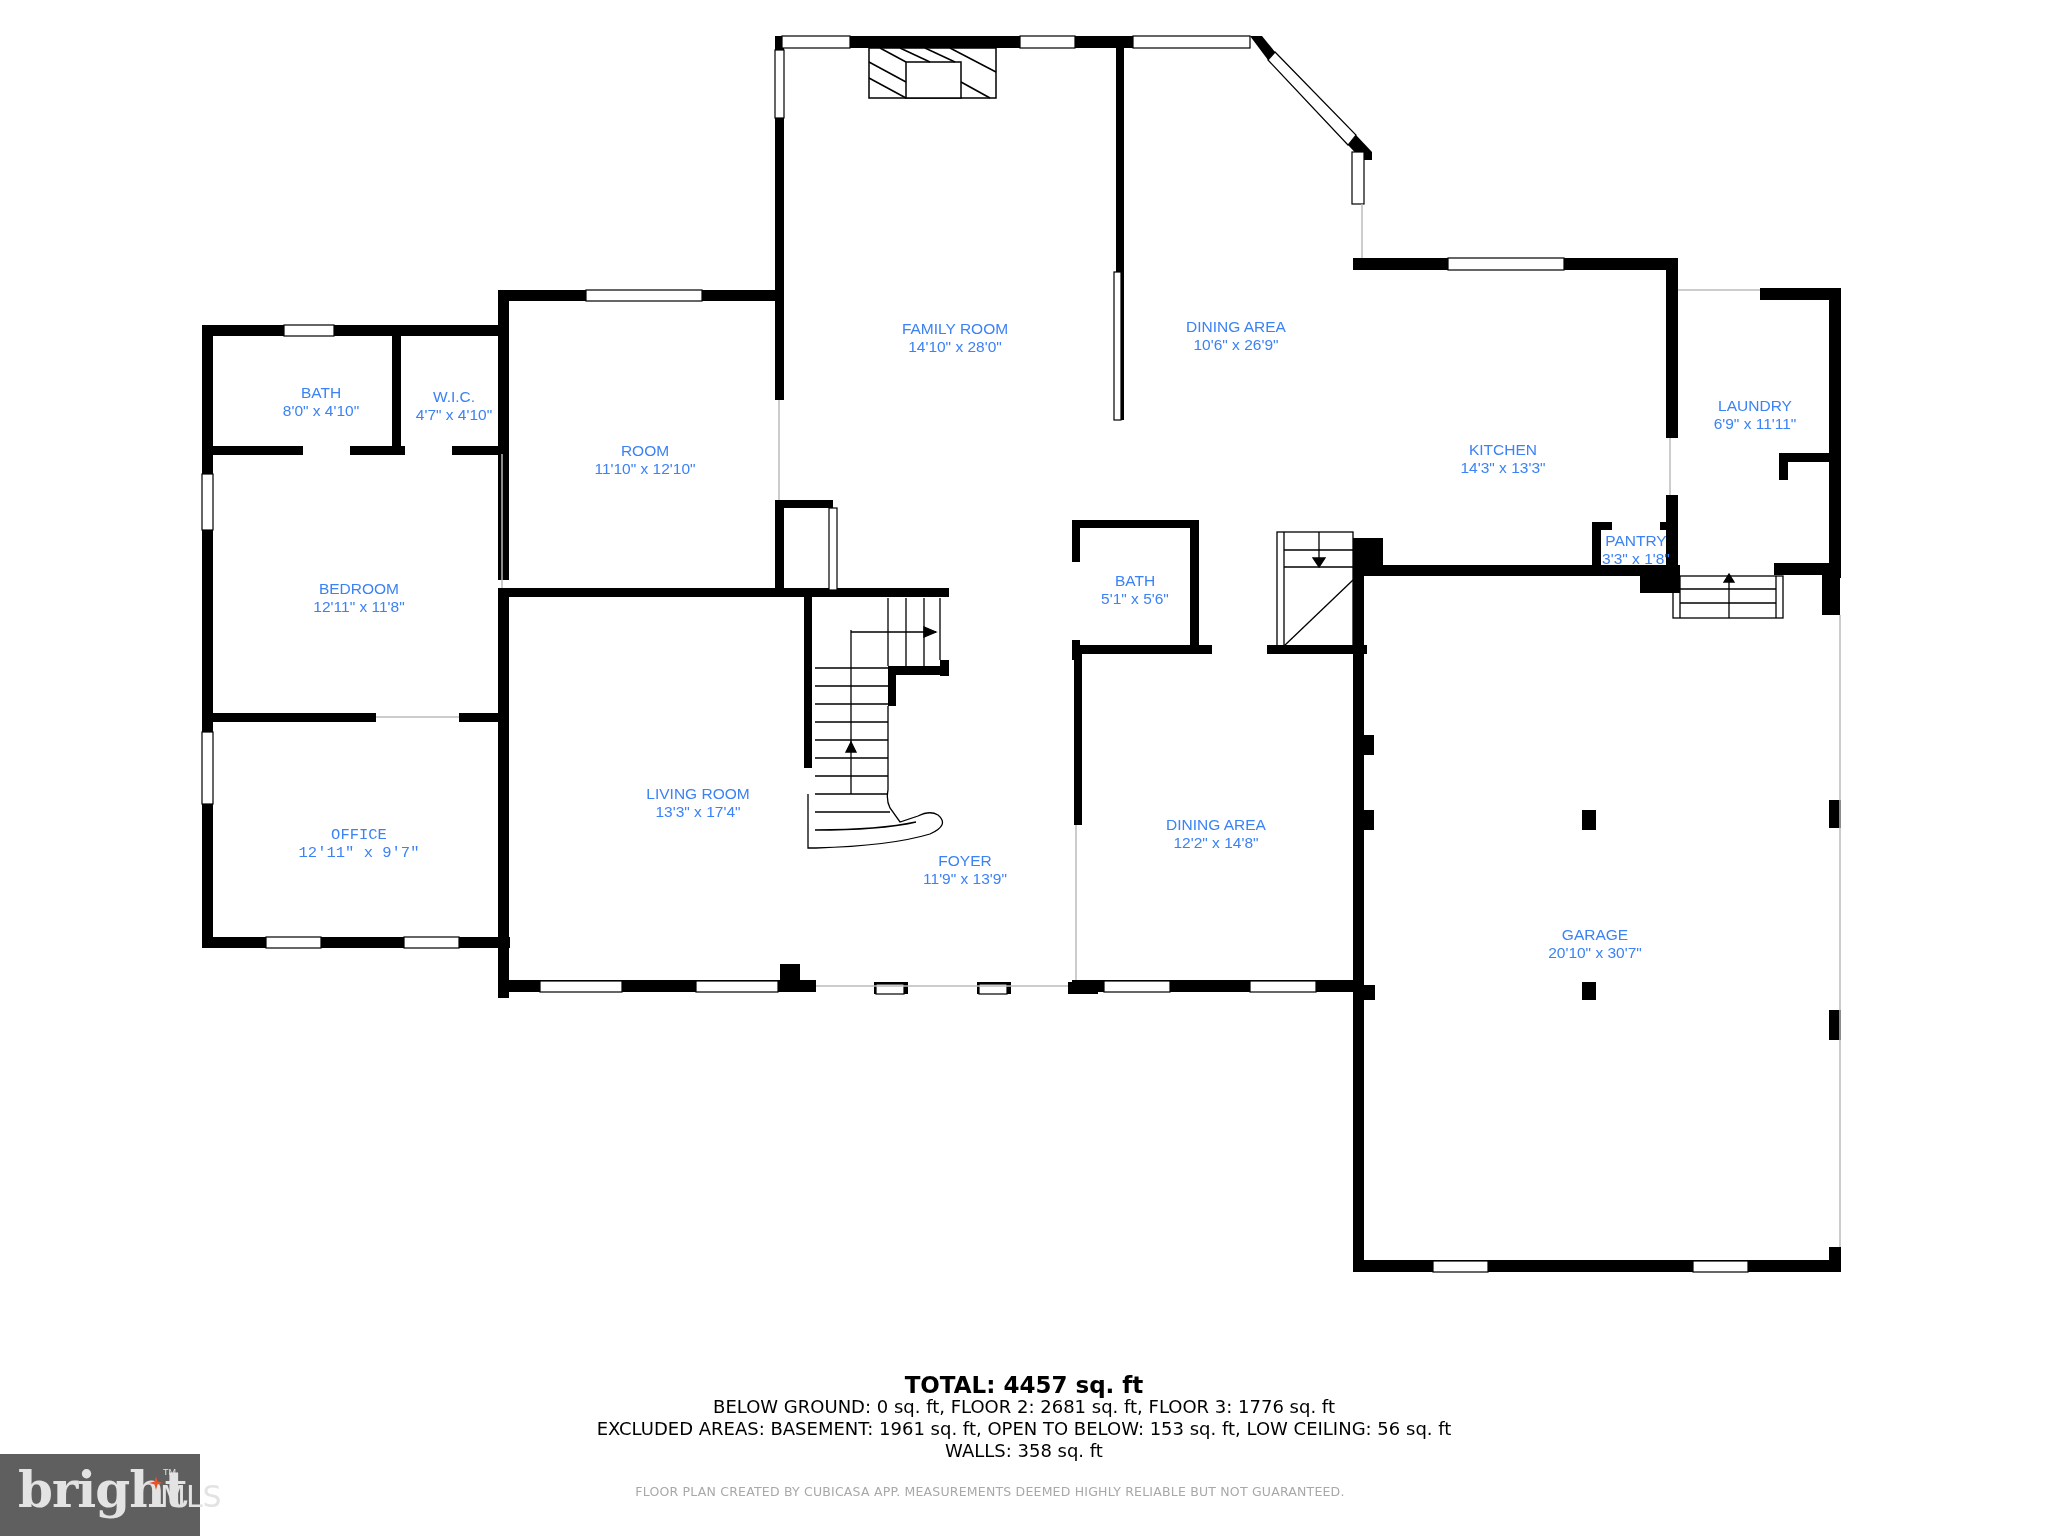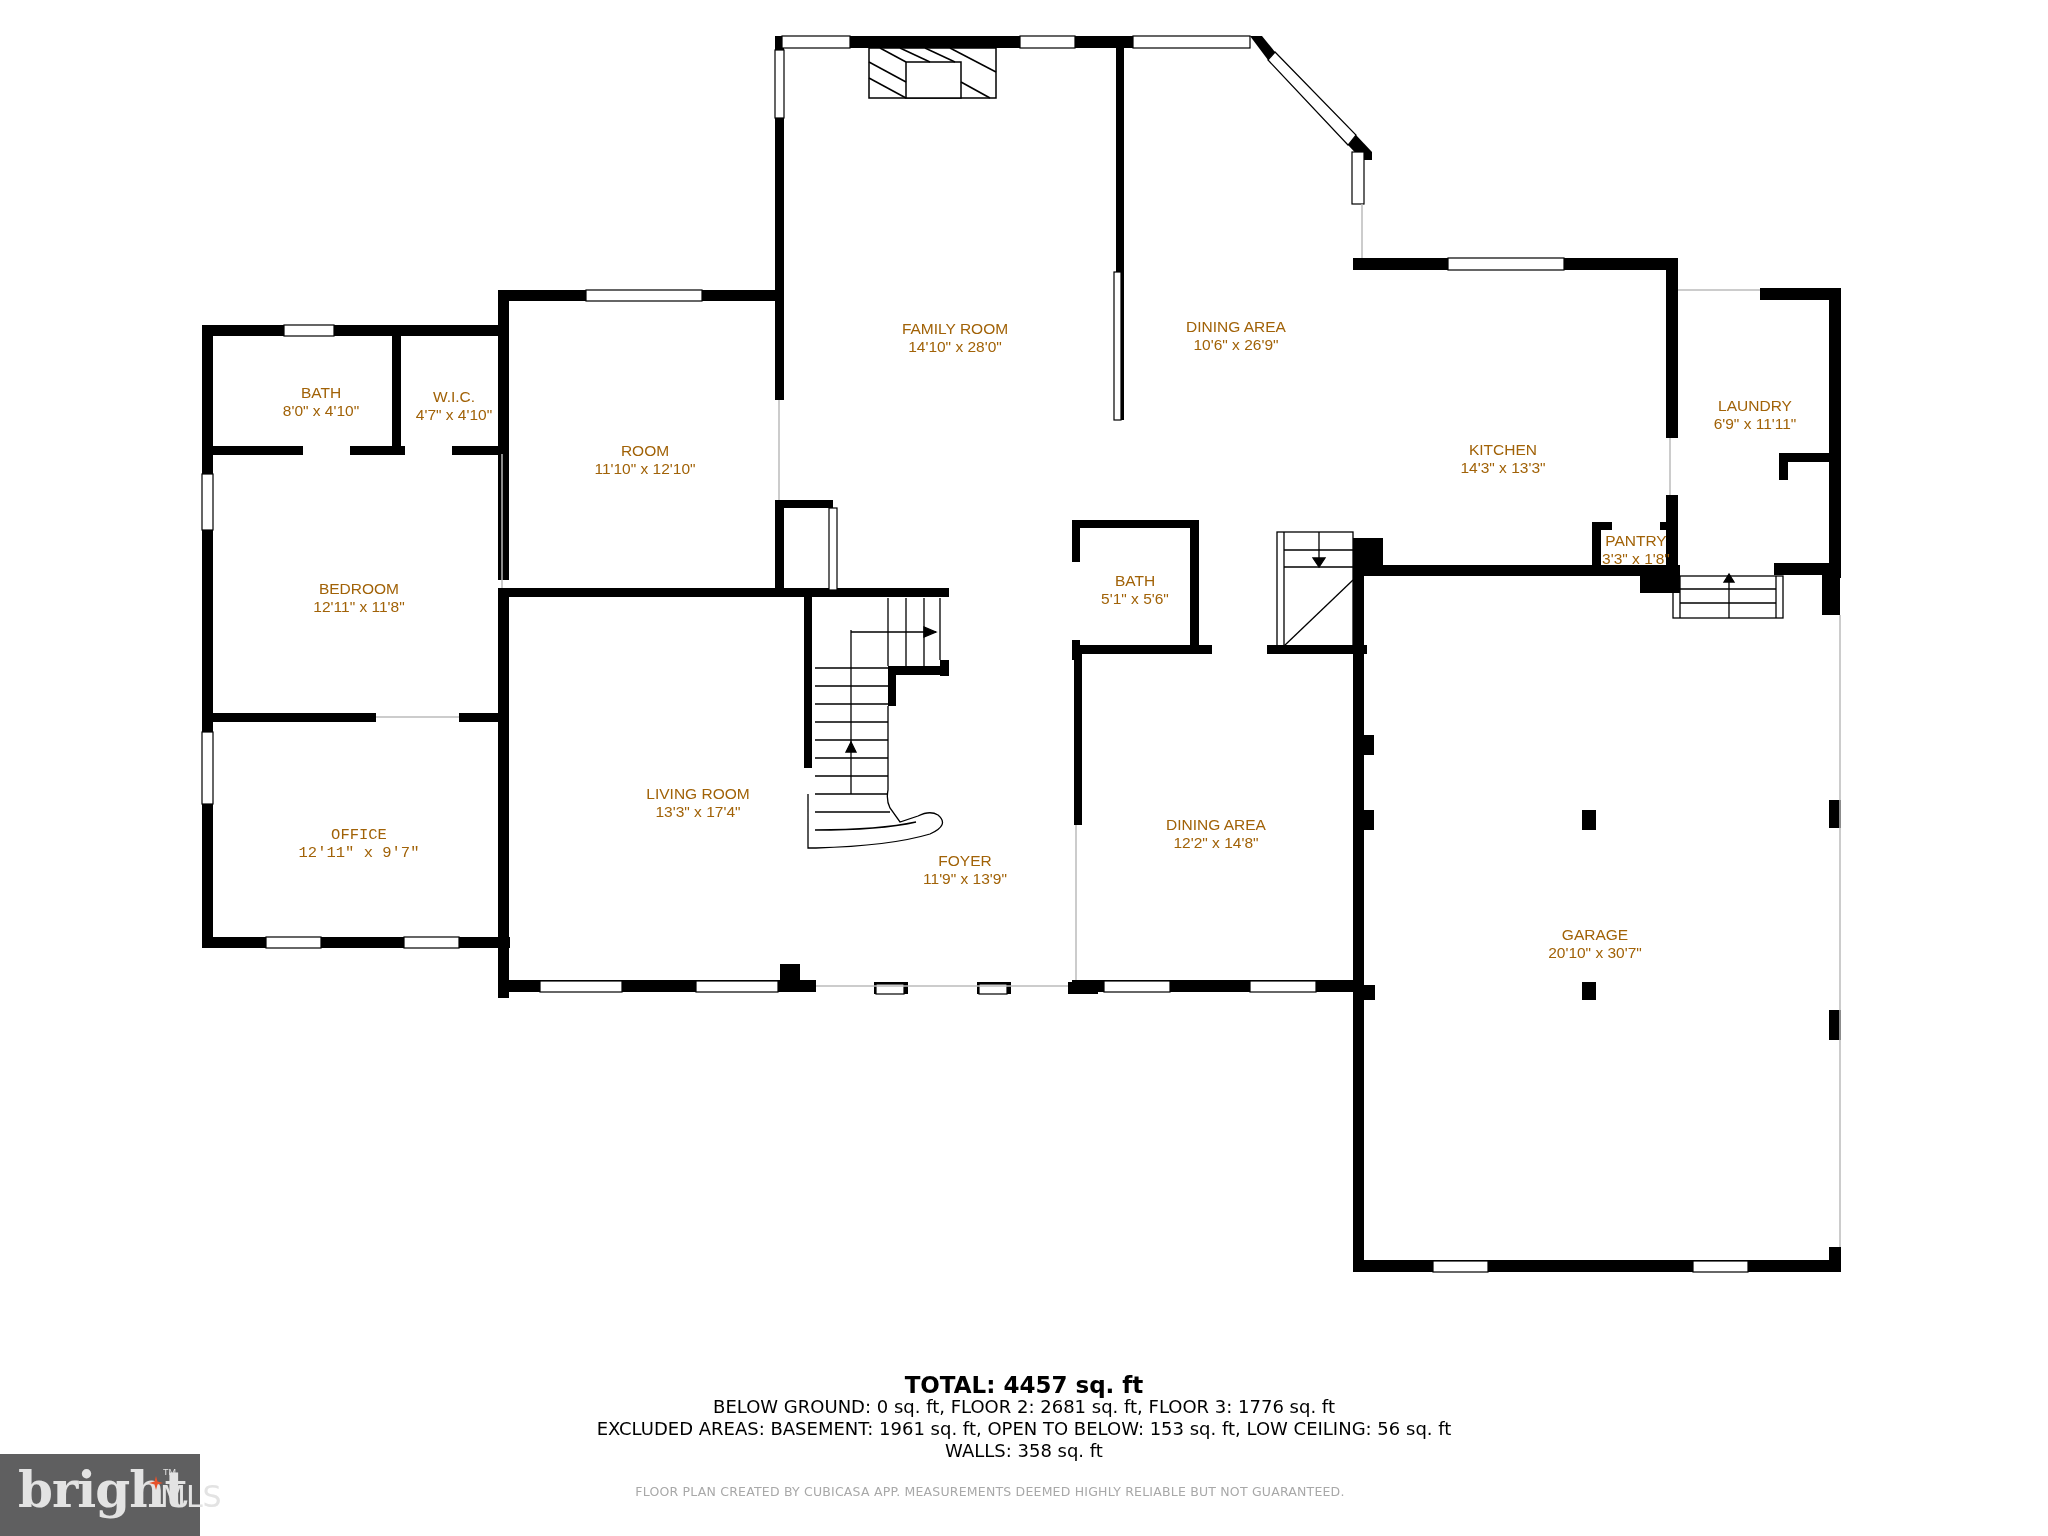--- a/index.html
+++ b/index.html
@@ -1,18 +1,18 @@
 <!DOCTYPE html>
 <html><head>
 <meta charset="utf-8">
 <style>
   html, body { margin:0; padding:0; background:#ffffff; }
   body { width:2048px; height:1536px; position:relative; overflow:hidden; font-family:"Liberation Sans", sans-serif; }
   #plan { position:absolute; left:0; top:0; width:2048px; height:1536px; }
-  .room-label { position:absolute; text-align:center; color:#a16207; font-size:15.5px; line-height:18px; transform:translateX(-50%); white-space:nowrap; }
+  .room-label { position:absolute; text-align:center; color:#3b82f6; font-size:15.5px; line-height:18px; transform:translateX(-50%); white-space:nowrap; }
   .summary { position:absolute; left:0; width:2048px; text-align:center; color:#000; font-family:"DejaVu Sans", sans-serif; }
   .summary .total { top:1372px; font-weight:bold; font-size:23px; position:absolute; width:100%; }
   .summary .line { position:absolute; width:100%; font-size:18px; }
   .disclaimer { position:absolute; top:1484px; left:0; width:1980px; text-align:center; color:#a8a8a8; font-size:12.5px; font-family:"DejaVu Sans", sans-serif; letter-spacing:0.2px; }
   .logo { position:absolute; left:0; top:1454px; width:200px; height:82px; background:#5f5f60; }
   .logo .bright { position:absolute; left:18px; top:6px; font-family:"DejaVu Serif", serif; font-size:50px; color:#e3e3e3; font-weight:bold; letter-spacing:-1px; }
   .logo .mls { position:absolute; left:160px; top:25px; font-family:"DejaVu Sans", sans-serif; font-size:30px; color:#e3e3e3; }
   .logo .tm { position:absolute; left:163px; top:13px; font-size:9px; color:#e3e3e3; }
   .logo .star { position:absolute; left:149px; top:22px; width:14px; height:14px; }
 </style>

